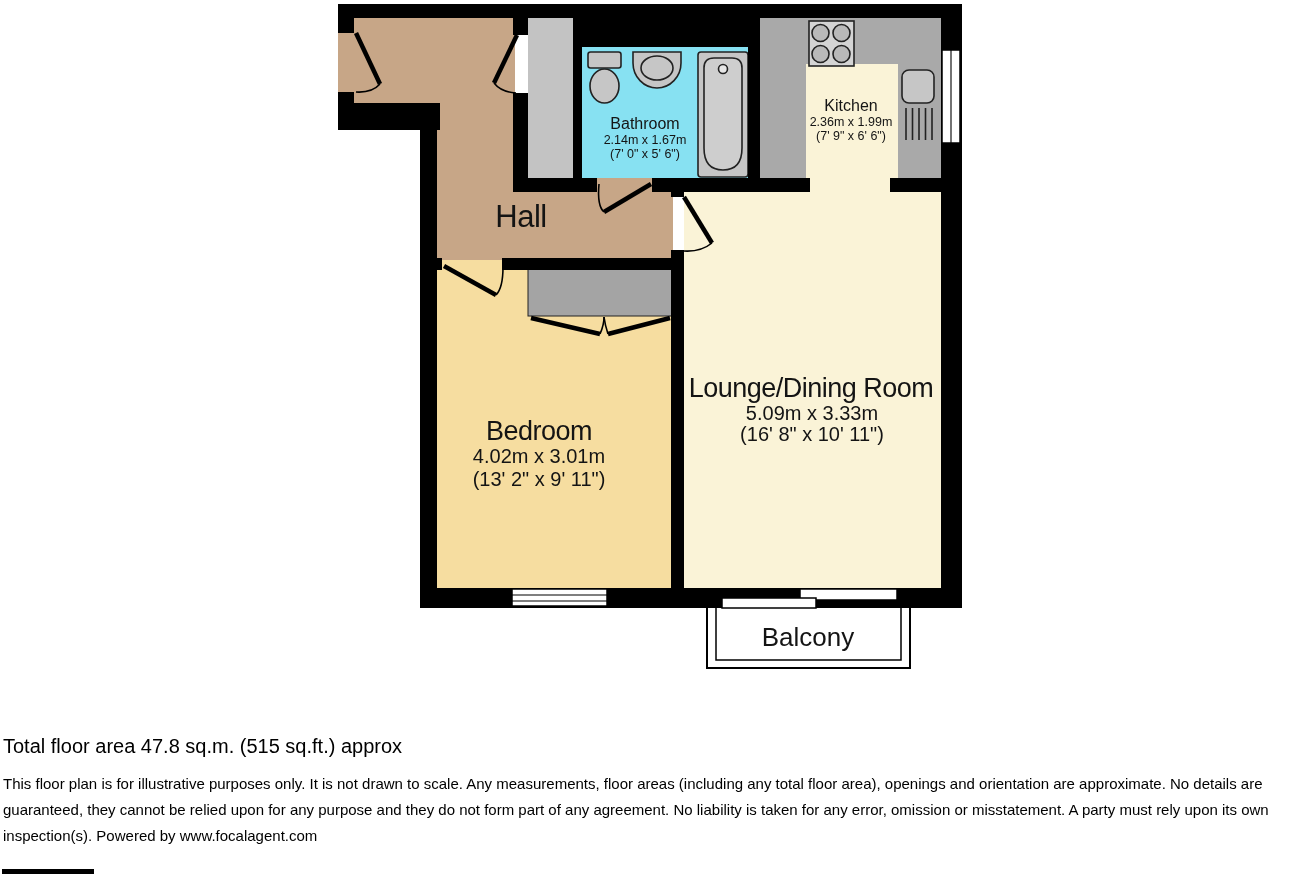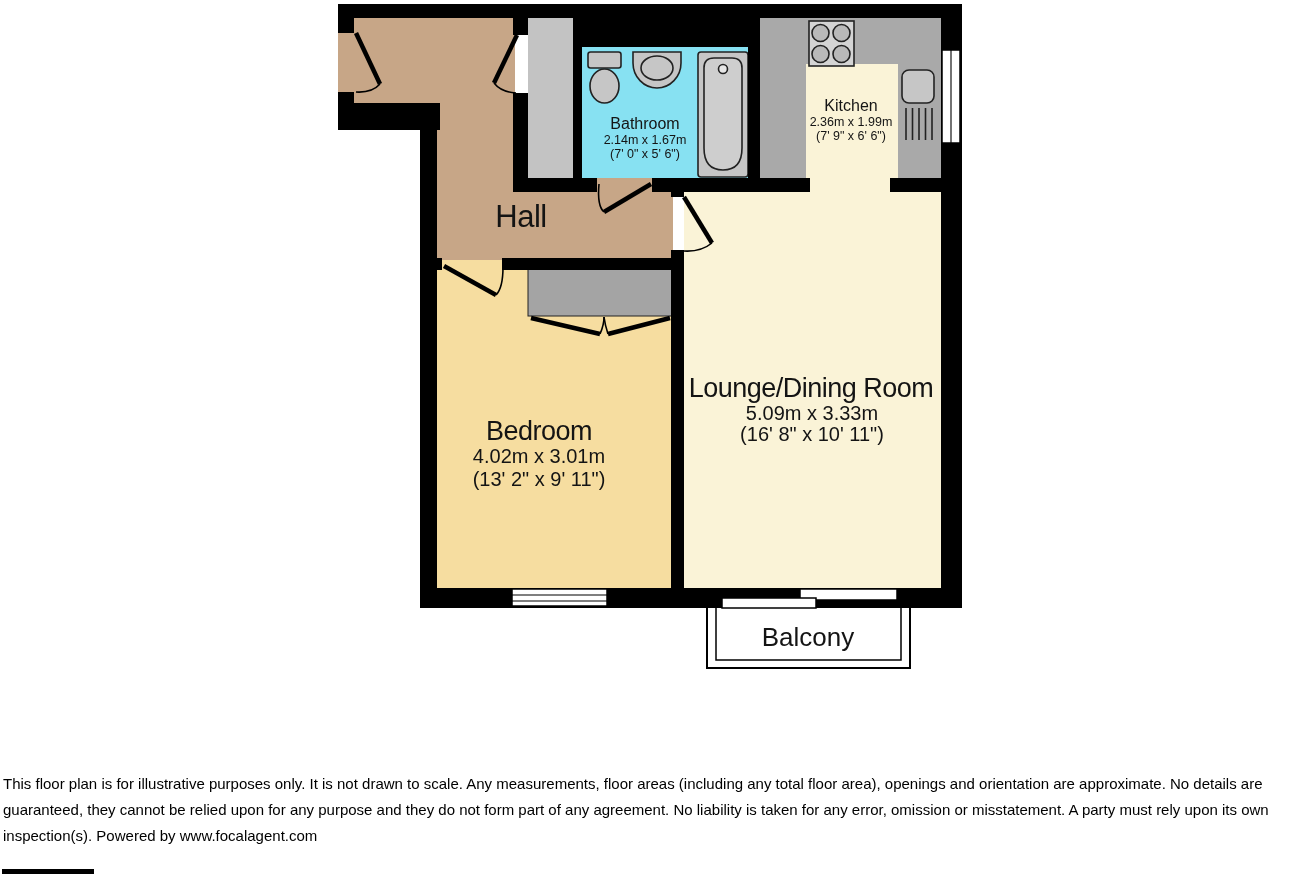--- a/index.html
+++ b/index.html
@@ -162,15 +162,16 @@
     <text x="539" y="463" class="room-dim-lg">4.02m x 3.01m</text>
     <text x="539" y="486" class="room-dim-lg">(13' 2" x 9' 11")</text>
 
     <text x="811" y="397" class="room-label-lg">Lounge/Dining Room</text>
     <text x="812" y="420" class="room-dim-lg">5.09m x 3.33m</text>
     <text x="812" y="441" class="room-dim-lg">(16' 8" x 10' 11")</text>
 
     <text x="808" y="646" class="balcony-label">Balcony</text>
   </svg>
 
+  <div class="footer-total">Total floor area 47.8 sq.m. (515 sq.ft.) approx</div>
   <div class="footer-disclaimer">This floor plan is for illustrative purposes only. It is not drawn to scale. Any measurements, floor areas (including any total floor area), openings and orientation are approximate. No details are guaranteed, they cannot be relied upon for any purpose and they do not form part of any agreement. No liability is taken for any error, omission or misstatement. A party must rely upon its own inspection(s). Powered by www.focalagent.com</div>
   <div class="bottom-edge-line"></div>
 </div>
 
 </body></html>

